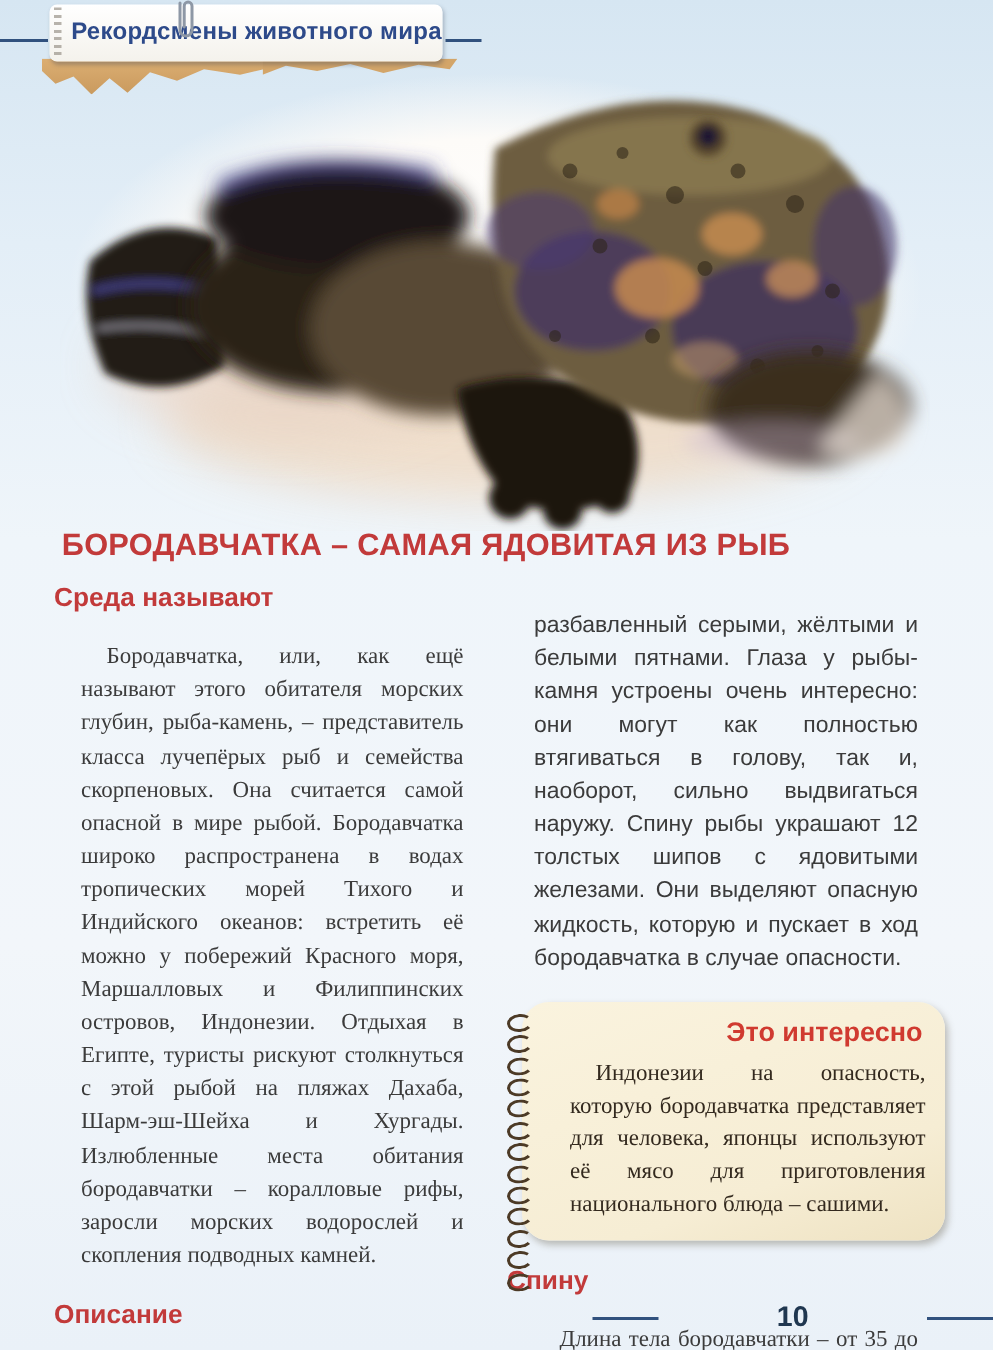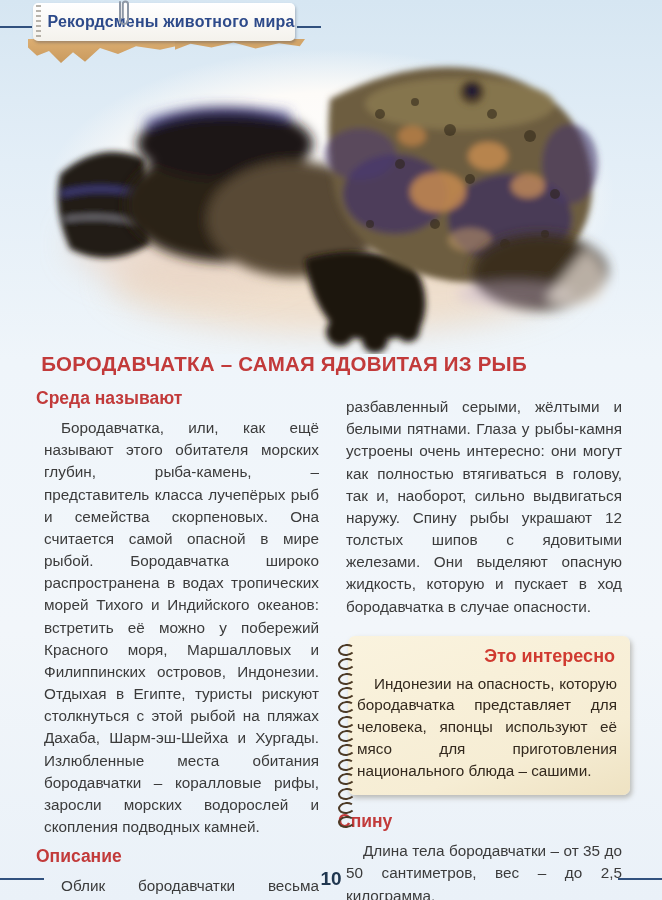--- a/index.html
+++ b/index.html
@@ -44,43 +44,43 @@
     position:absolute;top:352px;left:0;width:568px;text-align:center;
     color:#c23a3a;font-size:20.5px;font-weight:bold;letter-spacing:.2px;
   }
   
   .col{position:absolute;top:388px;}
   .col-left{left:36px;width:291px;}
   .col-right{left:338px;width:292px;}
   .sec-heading{color:#c23a3a;font-size:17.5px;font-weight:bold;margin:0 0 5px 0;}
   .sec-heading.mt{margin-top:4px;}
   .body-text{
-    color:#3b3b3b;font-size:15.3px;line-height:1.45;text-align:justify;margin:8px;
-  }
-  .indent{text-indent:17px;}
+    color:#3b3b3b;font-size:15.3px;line-height:1.45;text-align:justify;margin:18px;
+  }
+  .indent{text-indent:17px;font-family:Liberation Serif, serif;}
   
   .note-wrap{position:relative;margin:18px 0 16px 10px;}
   .note{
     position:relative;background:linear-gradient(160deg,#faf3de 0%,#f6edd4 70%,#eee2c2 100%);
-    border-radius:7px;box-shadow:2px 3px 5px rgba(90,80,60,.35);
-    padding:10px 13px 14px 9px;
+    border-radius:18px;box-shadow:2px 3px 5px rgba(90,80,60,.35);
+    padding:10px 13px 14px 32px;
   }
   .note-heading{color:#d03a30;font-size:18px;font-weight:bold;text-align:right;margin:0 2px 6px 0;}
   .note-text{color:#33291e;font-size:15.3px;line-height:1.42;text-align:justify;margin:0;}
   .spiral{
     position:absolute;left:-10px;top:8px;display:flex;flex-direction:column;gap:2.4px;z-index:2;
   }
   .spiral span{
     display:block;width:13px;height:8px;border:2.4px solid #4c3a26;
     border-right-color:transparent;border-radius:50%;transform:rotate(-6deg);
   }
   
   .footer{
     position:absolute;bottom:10px;left:0;width:662px;
-    display:flex;align-items:center;justify-content:space-between;gap:54px;
+    display:flex;align-items:center;justify-content:flex-end;gap:79px;
   }
   .footer .frule{width:44px;height:2px;background:#31517e;}
   .page-number{color:#203750;font-size:19px;font-weight:bold;}
 </style>
 </head>
 <body>
 
 <div class="page">
 
   <div class="rule rule-left"></div>

